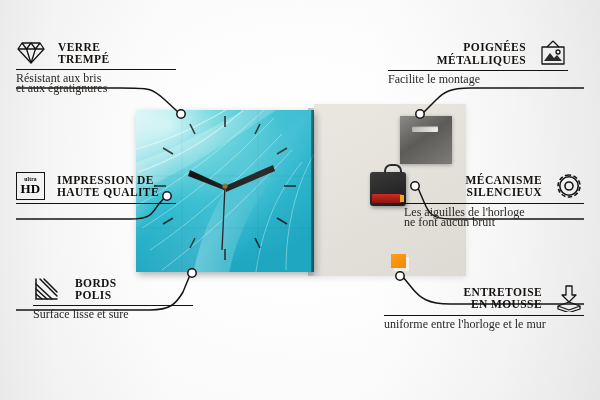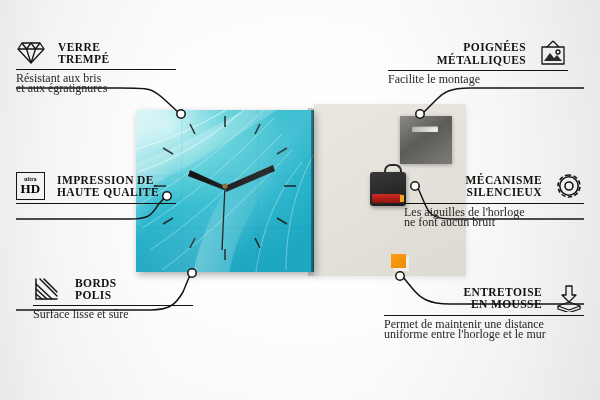--- a/index.html
+++ b/index.html
@@ -310,18 +310,17 @@
       <svg class="icon" width="30" height="28" viewBox="0 0 30 28">
         <g stroke="#141414" stroke-width="1.3" fill="none" stroke-linejoin="round">
           <path d="M12,2 L18,2 L18,11 L22,11 L15,18 L8,11 L12,11 Z"></path>
           <path d="M15,18 L26,22 L15,26 L4,22 Z"></path>
           <path d="M4,22 L4,25 L15,28.5 L26,25 L26,22"></path>
         </g>
       </svg>
     </div>
     <div class="rule"></div>
     <div class="desc">
-      <div>Permet de maintenir une distance</div>
       <div>uniforme entre l'horloge et le mur</div>
     </div>
   </div>
 
 </div>
 
 </body></html>

